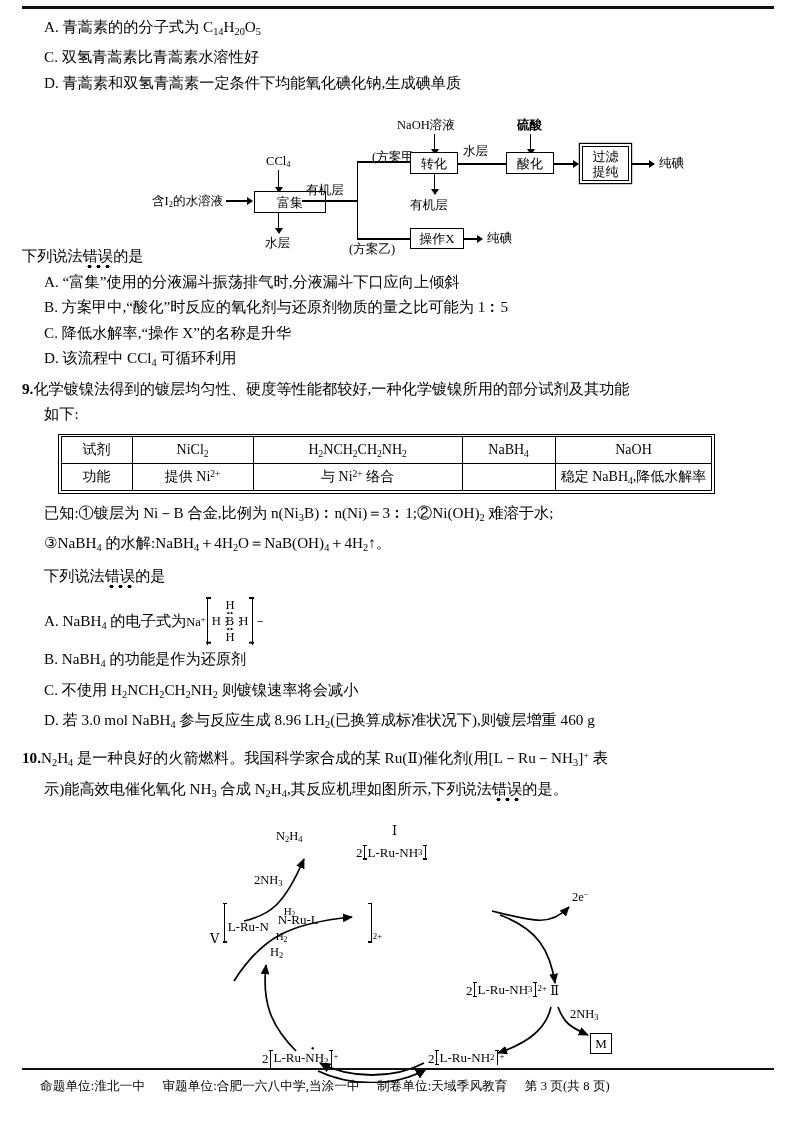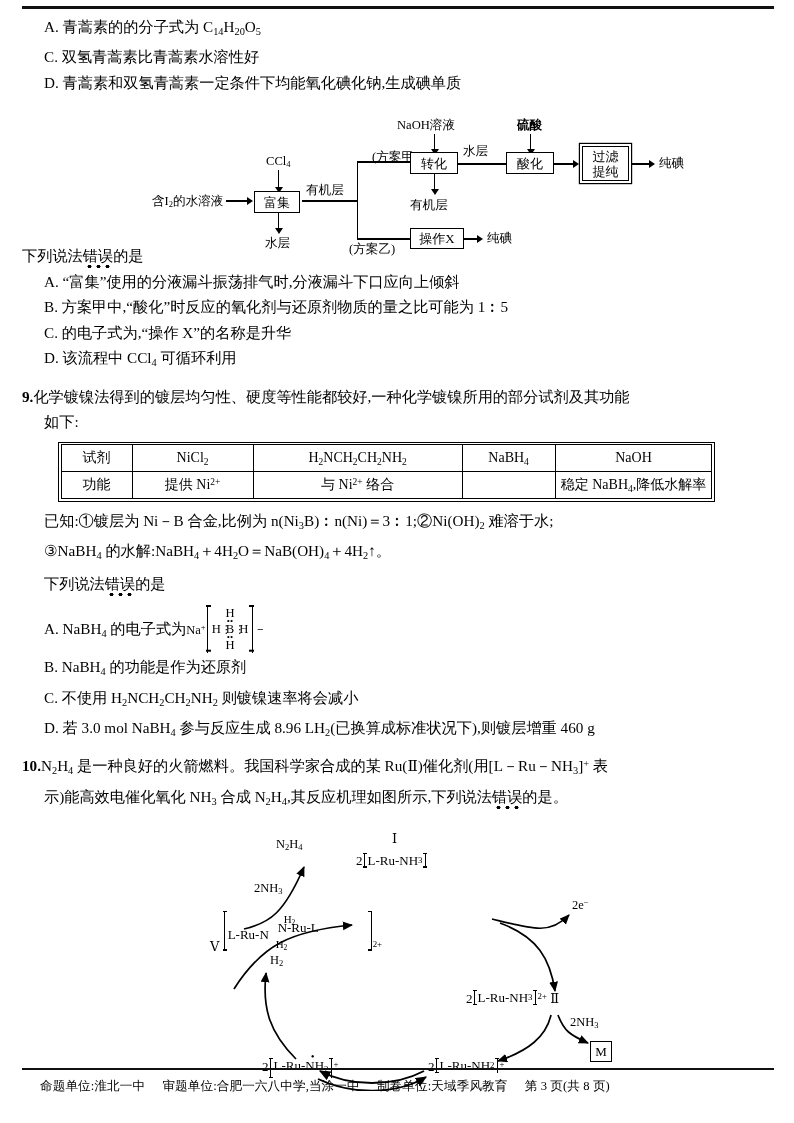--- a/index.html
+++ b/index.html
@@ -283,21 +283,21 @@
       <div class="flow">
 
         <div class="lbl" style="left:130px; top:95px;">含I<sub>2</sub>的水溶液</div>
         <div class="hline" style="left:204px; top:101px; width:22px;"></div>
         <div class="arrow-r" style="left:225px; top:97.5px;"></div>
 
         <div class="lbl" style="left:244px; top:55px;">CCl<sub>4</sub></div>
         <div class="vline" style="left:256px; top:71px; height:18px;"></div>
         <div class="arrow-d" style="left:252.5px; top:88px;"></div>
 
-        <div class="box" style="left:232px; top:92px; width:46px; height:22px;">富集</div>
+        <div class="box" style="left:232px; top:92px; width:72px; height:22px;">富集</div>
 
         <div class="vline" style="left:256px; top:114px; height:16px;"></div>
         <div class="arrow-d" style="left:252.5px; top:129px;"></div>
         <div class="lbl" style="left:243px; top:137px;">水层</div>
 
         <div class="hline" style="left:280px; top:101px; width:56px;"></div>
         <div class="lbl" style="left:284px; top:84px;">有机层</div>
 
         <div class="vline" style="left:335px; top:62px; height:78px;"></div>
 
@@ -347,25 +347,25 @@
         <div class="arrow-r" style="left:455px; top:135.5px;"></div>
         <div class="lbl" style="left:465px; top:132px;">纯碘</div>
       </div>
 
       <div class="q-stem" style="margin-top:2px;">
         下列说法<span class="dotted-under">错误</span>的是
       </div>
 
       <div class="opt">A. “富集”使用的分液漏斗振荡排气时,分液漏斗下口应向上倾斜</div>
       <div class="opt">B. 方案甲中,“酸化”时反应的氧化剂与还原剂物质的量之比可能为 1︰5</div>
-      <div class="opt">C. 的电子式为,“操作 X”的名称是升华</div>
+      <div class="opt">C. 降低水解率,“操作 X”的名称是升华</div>
       <div class="opt">D. 该流程中 CCl<sub>4</sub> 可循环利用</div>
     </div>
 
-    <div style="margin-top:8px;">
+    <div style="">
       <div class="q-stem">
         <span class="qnum">9.</span><span>化学镀镍法得到的镀层均匀性、硬度等性能都较好,一种化学镀镍所用的部分试剂及其功能</span>
       </div>
       <div class="q-stem indent">如下:</div>
 
       <div class="tbl-wrap">
         <table class="reagents">
           <tbody>
               <tr>
             <td class="hd">试剂</td>

